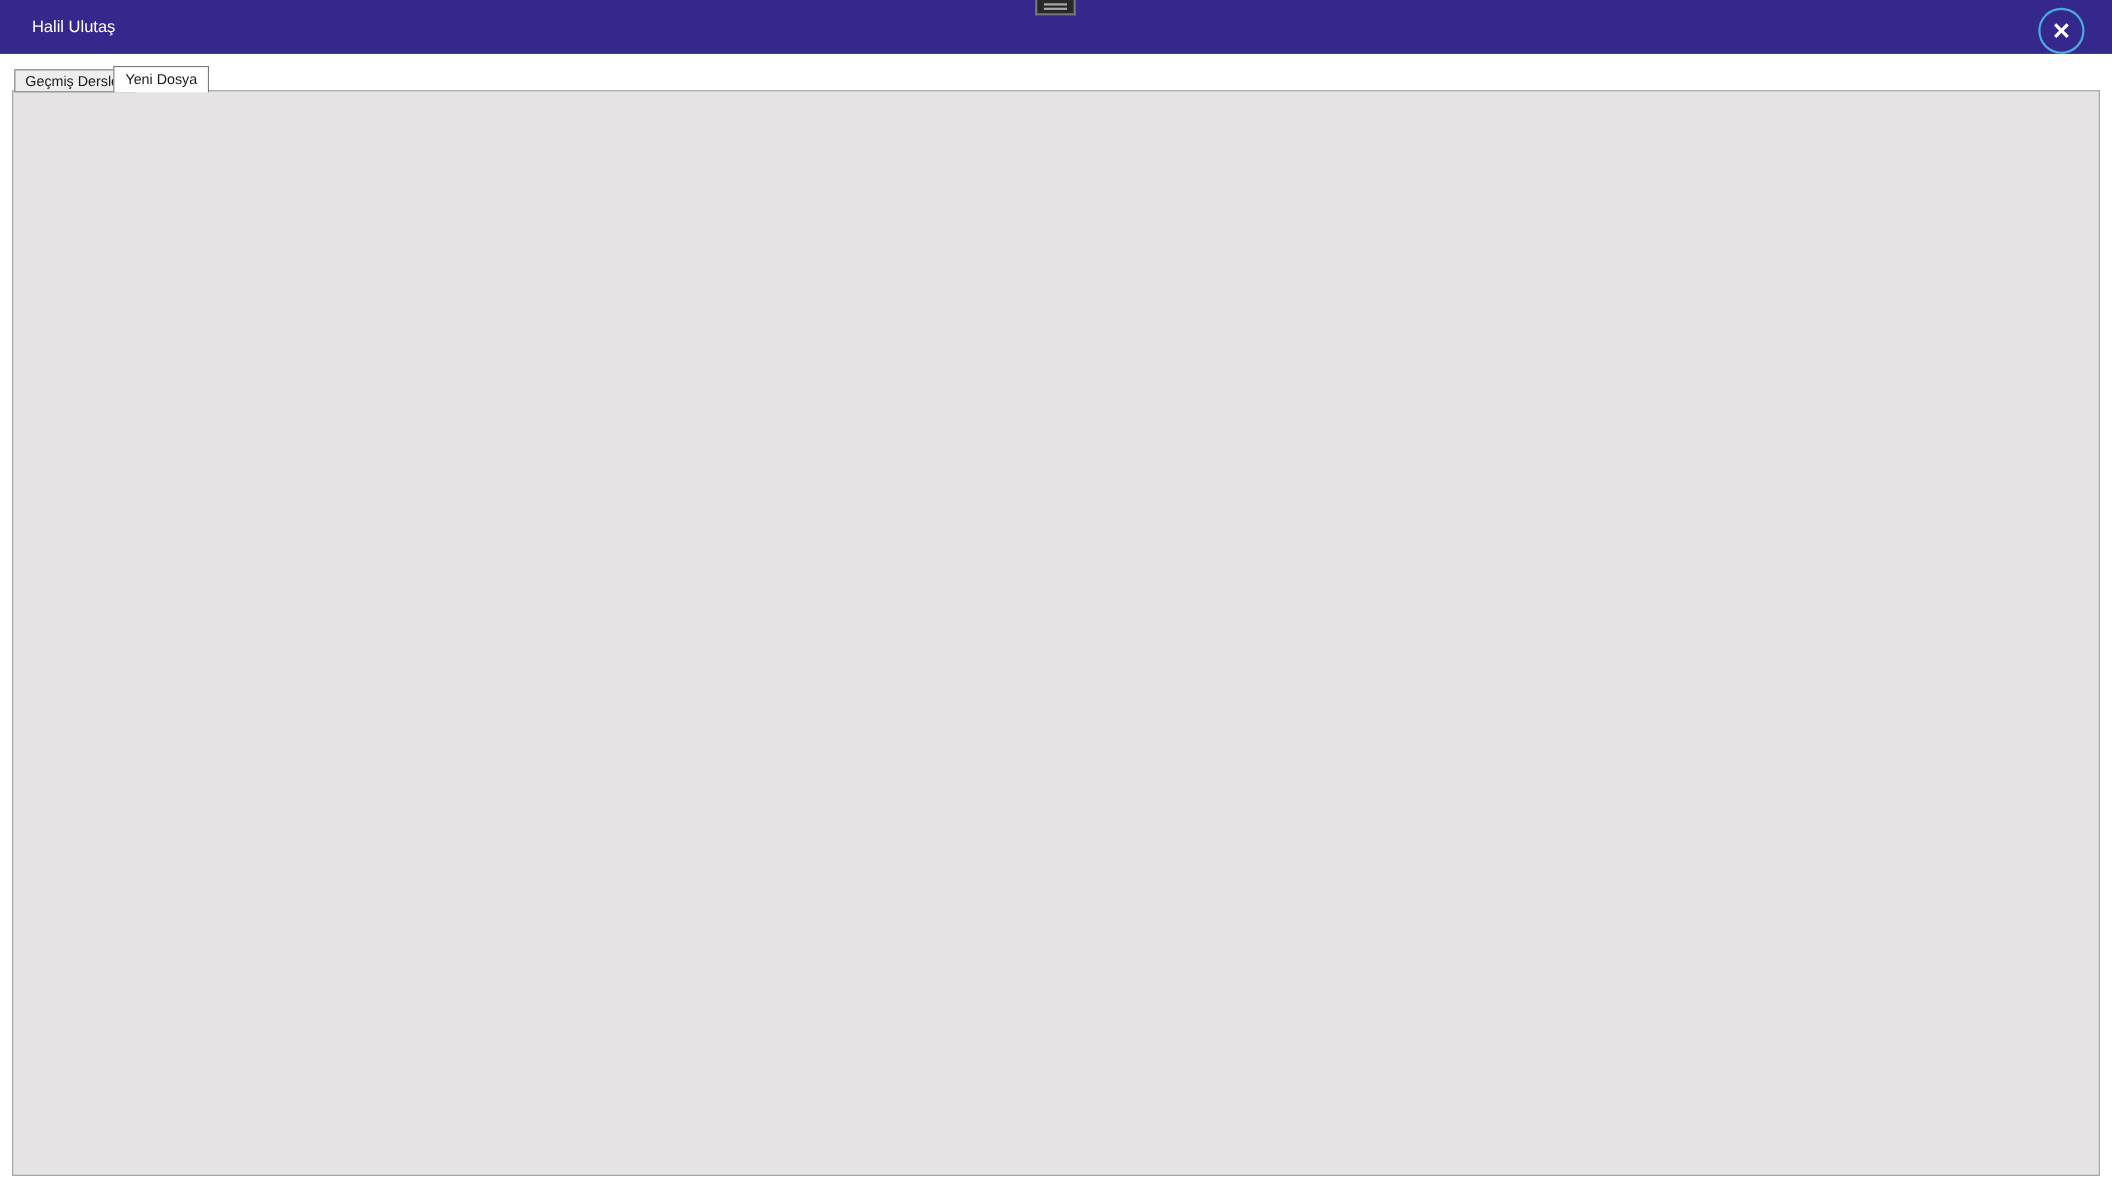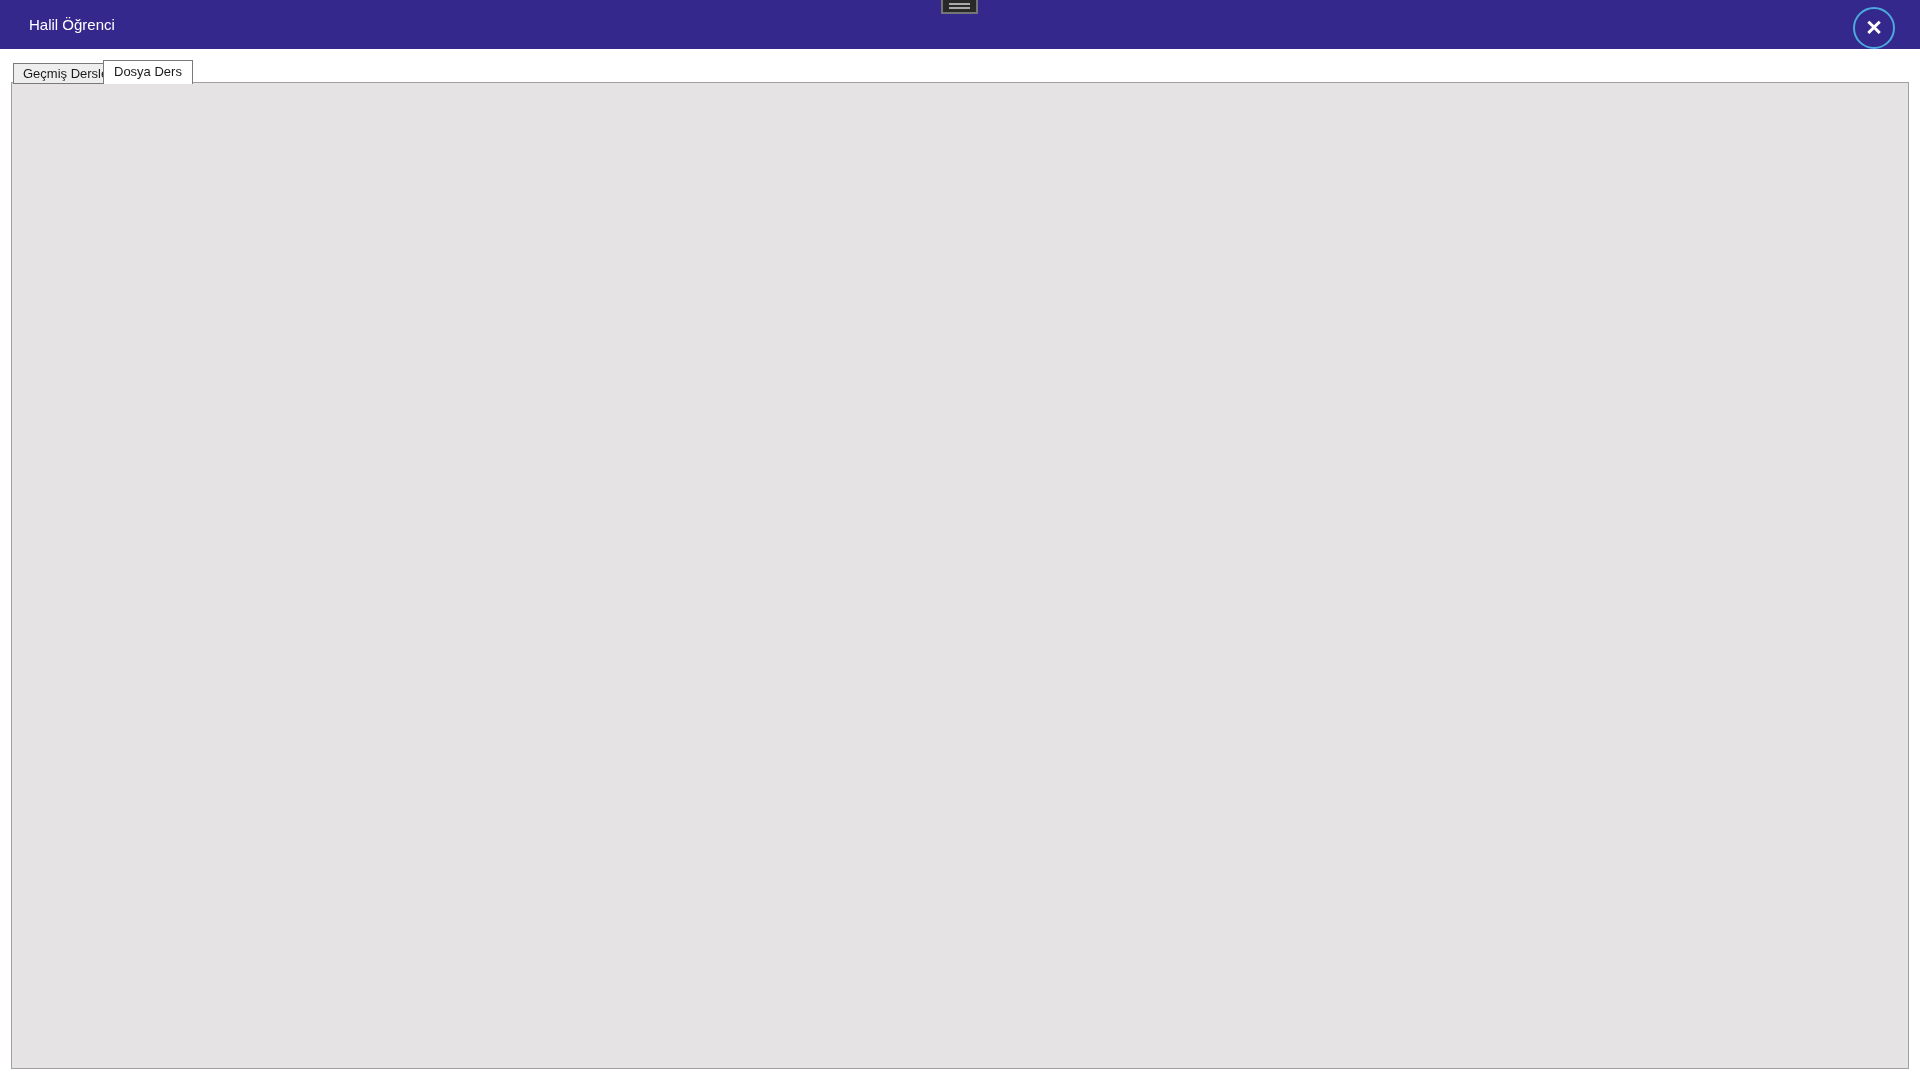--- a/index.html
+++ b/index.html
@@ -58,32 +58,32 @@
   .yukle-btn  { left:207px; top:91px;  width:173px; height:32px; background:#AECFAD; font-size:15px; }
   .goster-btn { left:202px; top:43px;  width:190px; height:26px; background:#BCD6EC; font-size:14px; }
 
   .progress-track { left:19px; top:103px; width:181px; height:11px; background:transparent; }
   .progress-fill  { height:100%; background:#8CC7F7; }
 </style>
 </head>
 <body>
 
 <div class="abs titlebar">
-  <div class="abs titlebar-title">Halil Öğrenci</div>
+  <div class="abs titlebar-title">Halil Ulutaş</div>
   <div class="abs notch">
     <div class="notch-line l1"></div>
     <div class="notch-line l2"></div>
   </div>
   <div class="abs close-btn">
     <span>✕</span>
   </div>
 </div>
 
 <div class="abs tab tab-inactive">Geçmiş Dersler</div>
-<div class="abs tab tab-active">Dosya Ders</div>
+<div class="abs tab tab-active">Yeni Dosya</div>
 
 <div class="abs content"></div>
 
 <div class="abs side-btn btn-primary">Ders Seç</div>
 <div class="abs side-btn btn-pale btn-yoklama">Yoklama Al</div>
 <div class="abs side-btn btn-pale btn-sunu">Sunuyu Başlat</div>
 
 <div class="abs panel p-ders">
   <div class="panel-header">Ders Bilgileri</div>
   <div class="panel-items items-tight">

